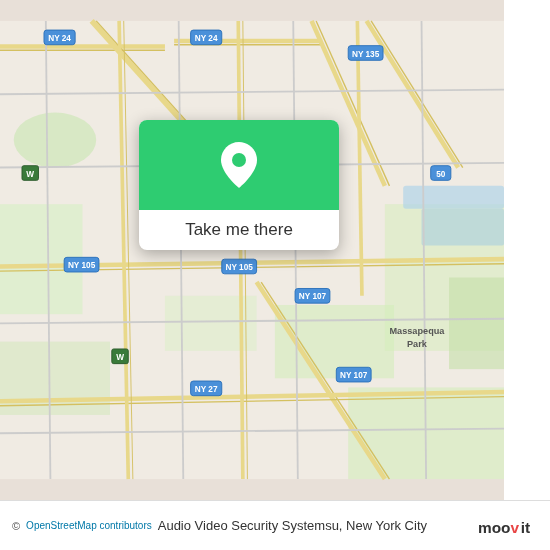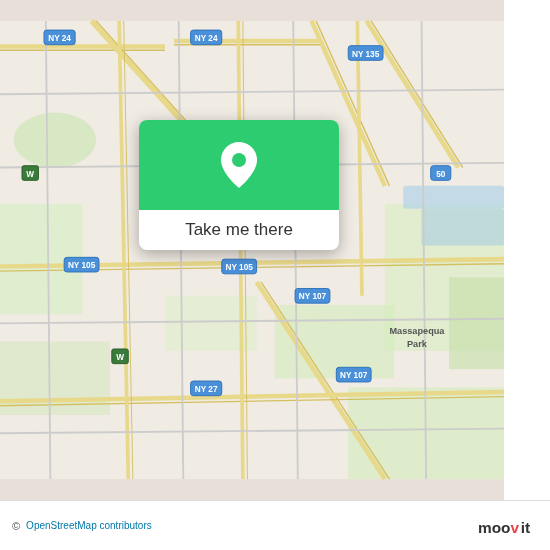--- a/index.html
+++ b/index.html
@@ -209,20 +209,21 @@
     </div>
     <div id="popup-bottom">
       <span id="take-me-there-btn">Take me there</span>
     </div>
   </div>
 </div>
 
 <div id="bottom-bar">
   <span class="copyright-text">©</span>
   <span class="openstreetmap-link">OpenStreetMap contributors</span>
+  <span class="bottom-bar-text">Audio Video Security Systemsu, New York City</span>
   <div class="moovit-logo">
     <svg width="60" height="24" viewBox="0 0 70 24">
       <text x="0" y="20" font-size="18" font-weight="bold" fill="#333">moo</text>
       <text x="38" y="20" font-size="18" font-weight="bold" fill="#e84545">v</text>
       <text x="50" y="20" font-size="18" font-weight="bold" fill="#333">it</text>
     </svg>
   </div>
 </div>
 
 </body></html>

